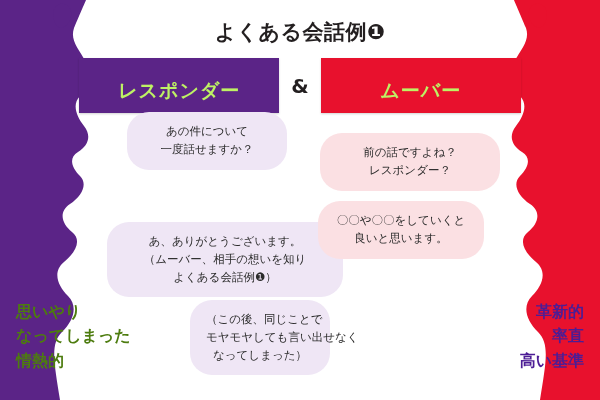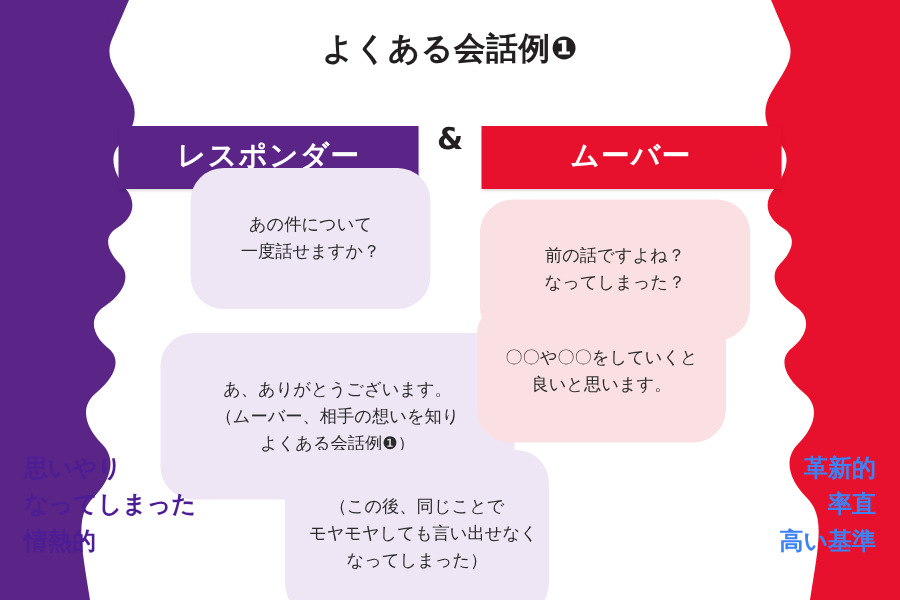--- a/index.html
+++ b/index.html
@@ -51,76 +51,75 @@
     top: 58px;
     left: 0;
     width: 600px;
     display: flex;
     align-items: center;
     justify-content: center;
     gap: 12px;
   }
   .role-pill {
     min-width: 172px;
-    padding: 7px 14px 9px;
+    padding: 20px 14px 9px;
     text-align: center;
-    color: #ffffff;
+    color: #bef264;
     font-size: 19px;
     font-weight: bold;
     letter-spacing: 1px;
     box-shadow: 0 1px 2px rgba(0,0,0,.18);
-    margin-top: 26px;
   }
   .role-responder { background: #5b2487; }
   .role-mover { background: #e8112d; }
   #amp {
     font-size: 20px;
     font-weight: bold;
     color: #231f20;
   }
 
   
   .bubble {
     position: absolute;
     border-radius: 22px;
-    padding: 29px 16px;
+    padding: 11px 16px;
     font-size: 11.5px;
     line-height: 1.55;
     color: #2b2b2b;
     text-align: center;
     box-sizing: border-box;
   }
   .bubble.purple { background: #efe6f5; }
   .bubble.red { background: #fbe0e3; }
 
   .bubble .line { display: block; white-space: nowrap; }
 
   #bubble-1 { left: 127px; top: 112px; width: 160px; }
   #bubble-2 { left: 107px; top: 222px; width: 236px; }
-  #bubble-3 { left: 190px; top: 300px; width: 176px; }
+  #bubble-3 { left: 190px; top: 300px; width: 140px; }
   #bubble-4 { left: 320px; top: 133px; width: 180px; }
   #bubble-5 { left: 318px; top: 201px; width: 166px; }
 
   
   .traits {
     position: absolute;
     font-size: 16px;
     font-weight: bold;
     line-height: 1.55;
   }
   #traits-left {
     left: 16px;
     bottom: 26px;
-    color: #4c1d95;
+    color: #4d7c0f;
     text-align: left;
   }
   #traits-right {
     right: 16px;
     bottom: 26px;
-    color: #3b82f6;
+    color: #4c1d95;
     text-align: right;
   }
 </style>
 </head>
 <body>
 
 <div id="stage">
 
   <div class="face face-left">
     <svg width="150" height="400" viewBox="0 0 150 400" xmlns="http://www.w3.org/2000/svg">
@@ -182,21 +181,21 @@
   </div>
 
   <div class="bubble purple" id="bubble-3">
     <span class="line">（この後、同じことで</span>
     <span class="line">モヤモヤしても言い出せなく</span>
     <span class="line">なってしまった）</span>
   </div>
 
   <div class="bubble red" id="bubble-4">
     <span class="line">前の話ですよね？</span>
-    <span class="line">なってしまった？</span>
+    <span class="line">レスポンダー？</span>
   </div>
 
   <div class="bubble red" id="bubble-5">
     <span class="line">〇〇や〇〇をしていくと</span>
     <span class="line">良いと思います。</span>
   </div>
 
   <div class="traits" id="traits-left">
     <div>思いやり</div>
     <div>なってしまった</div>

